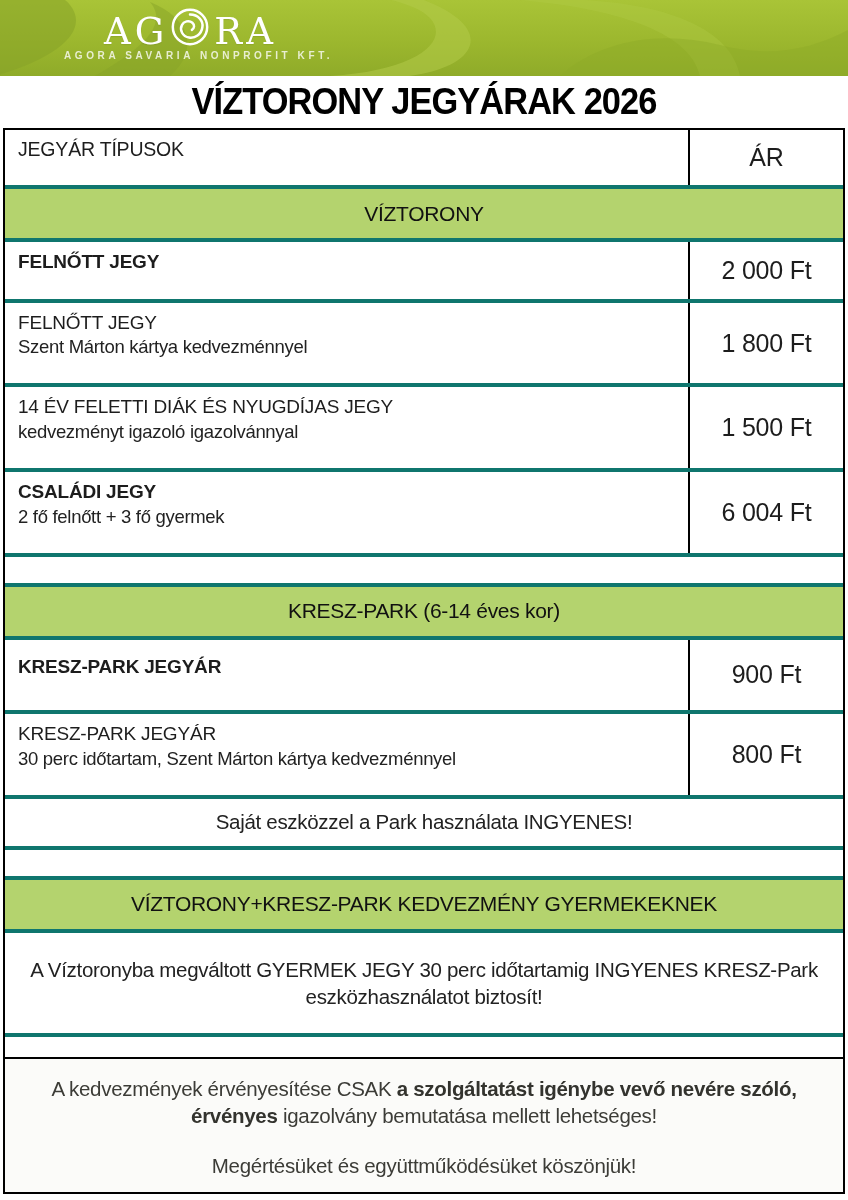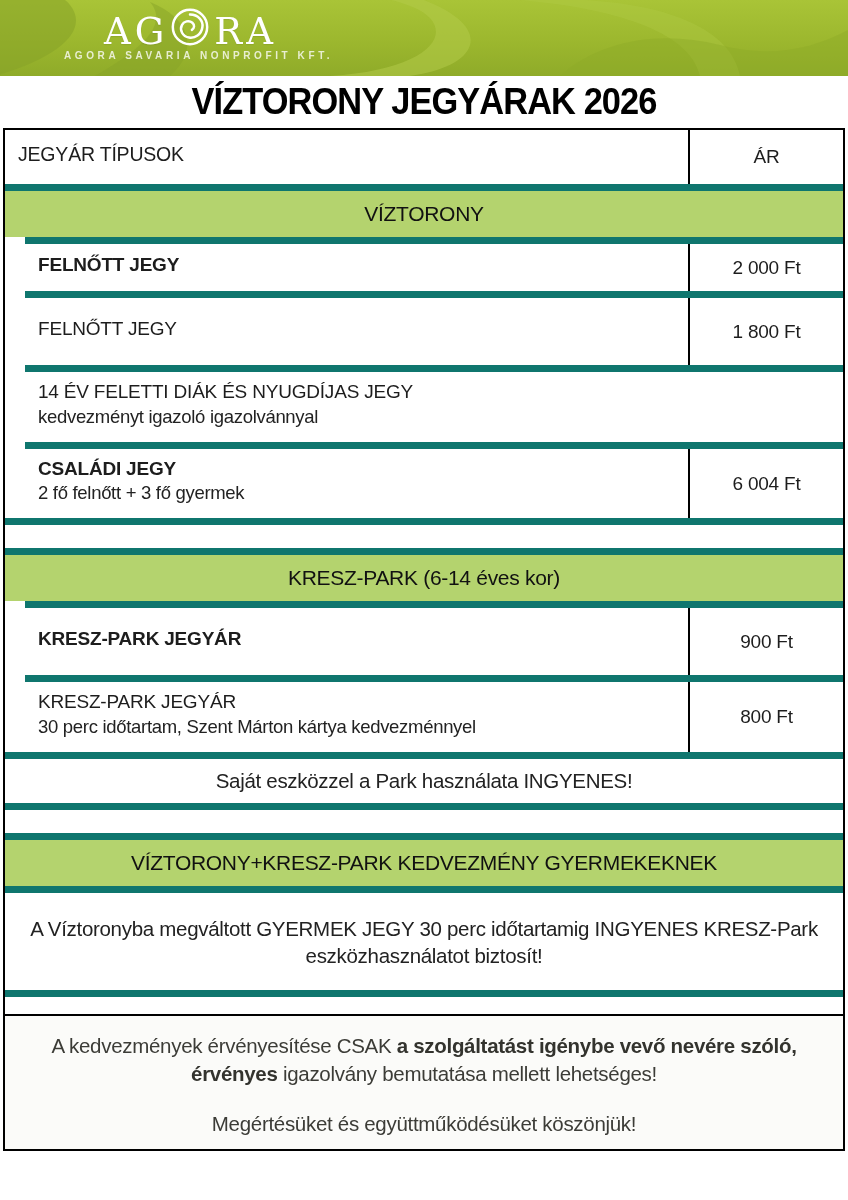--- a/index.html
+++ b/index.html
@@ -55,48 +55,48 @@
     transform-origin: center;
     font-family: "Liberation Sans", sans-serif;
   }
 
   
   .price-table {
     margin: 0 3px;
     border: 2px solid #000;
     background: #fff;
   }
-  .row { display: flex; border-top: 7px solid #0f766e; }
+  .row { display: flex; border-top: 4px solid #0f766e; }
   .row:first-child { border-top: none; }
 
   .cell-type {
     flex: 1 1 auto;
-    padding: 8px 10px 13px 13px;
+    padding: 8px 10px 24px 13px;
     display: flex; flex-direction: column; justify-content: center; border-radius: 20px;
   }
   .cell-price {
     flex: 0 0 155px;
     border-left: 2px solid #000;
     display: flex; align-items: center; justify-content: center;
-    font-size: 19px;
+    font-size: 25px;
     letter-spacing: -0.2px;
   }
   .row-header { min-height: 54px; }
   .row-header .cell-type { font-size: 19.5px; letter-spacing: -0.2px; }
 
   .row-section {
     min-height: 53px;
     background: #b4d36e;
     display: flex; align-items: center; justify-content: center;
     font-size: 21px;
     letter-spacing: -0.3px;
     color: #111;
   }
 
-  .row-item { min-height: 74px; margin-left: 20px; }
+  .row-item { min-height: 74px; }
   .row-item.single { min-height: 54px; }
   .item-title { font-size: 19px; letter-spacing: -0.2px; line-height: 1.3; }
   .item-title.bold { font-weight: 700; }
   .item-subtitle { font-size: 18.5px; letter-spacing: -0.3px; line-height: 1.3; color: #222; }
 
   .row-note {
     min-height: 51px;
     display: flex; align-items: center; justify-content: center;
     text-align: center;
     font-size: 20.5px;
@@ -173,29 +173,31 @@
     <div class="row row-item single">
       <div class="cell-type">
         <div class="item-title bold">FELNŐTT JEGY</div>
       </div>
       <div class="cell-price">2 000 Ft</div>
     </div>
 
     <div class="row row-item">
       <div class="cell-type">
         <div class="item-title">FELNŐTT JEGY</div>
+        <div class="item-subtitle">Szent Márton kártya kedvezménnyel</div>
       </div>
       <div class="cell-price">1 800 Ft</div>
     </div>
 
     <div class="row row-item">
       <div class="cell-type">
         <div class="item-title">14 ÉV FELETTI DIÁK ÉS NYUGDÍJAS JEGY</div>
         <div class="item-subtitle">kedvezményt igazoló igazolvánnyal</div>
       </div>
+      <div class="cell-price">1 500 Ft</div>
     </div>
 
 
     <div class="row row-item">
       <div class="cell-type">
         <div class="item-title bold">CSALÁDI JEGY</div>
         <div class="item-subtitle">2 fő felnőtt + 3 fő gyermek</div>
       </div>
       <div class="cell-price">6 004 Ft</div>
     </div>

